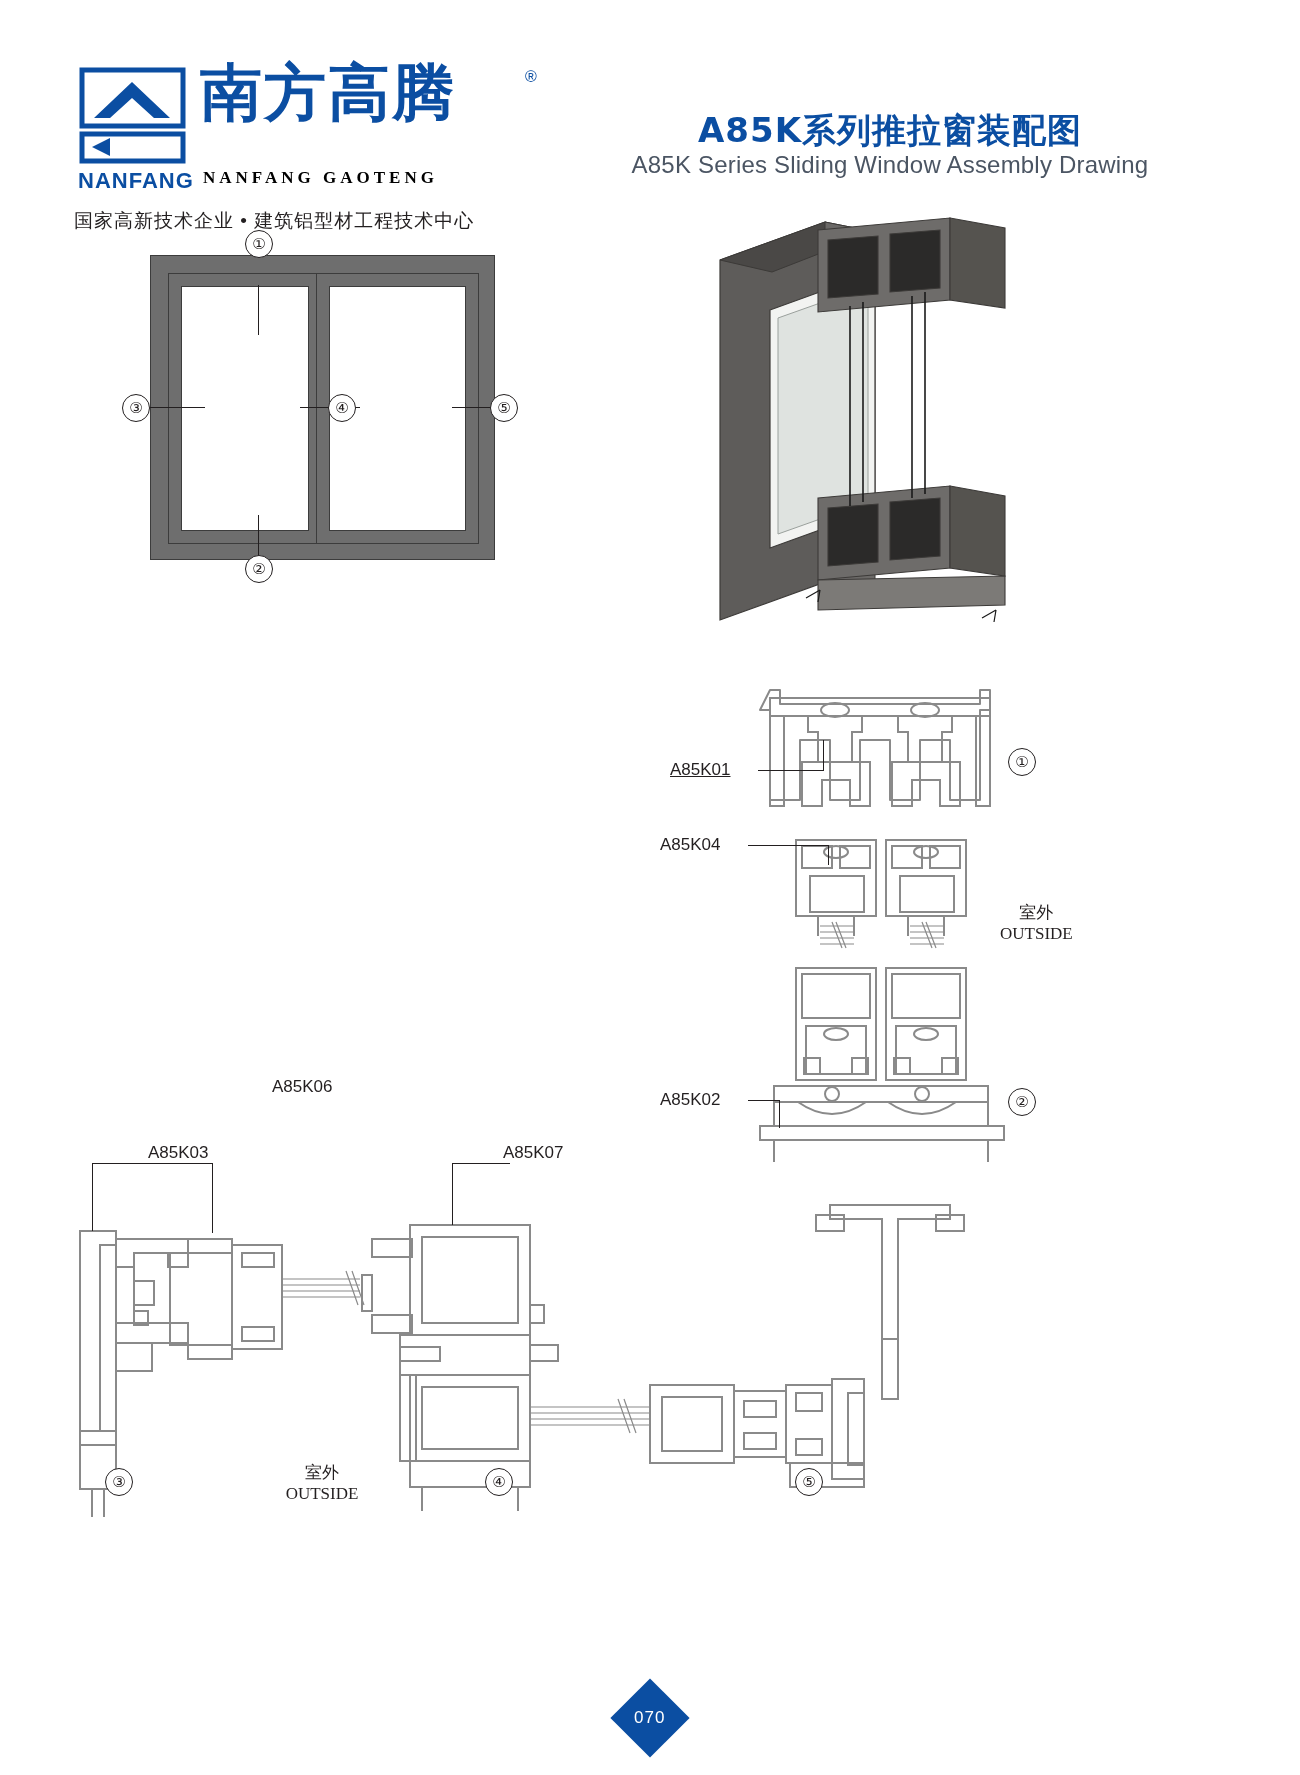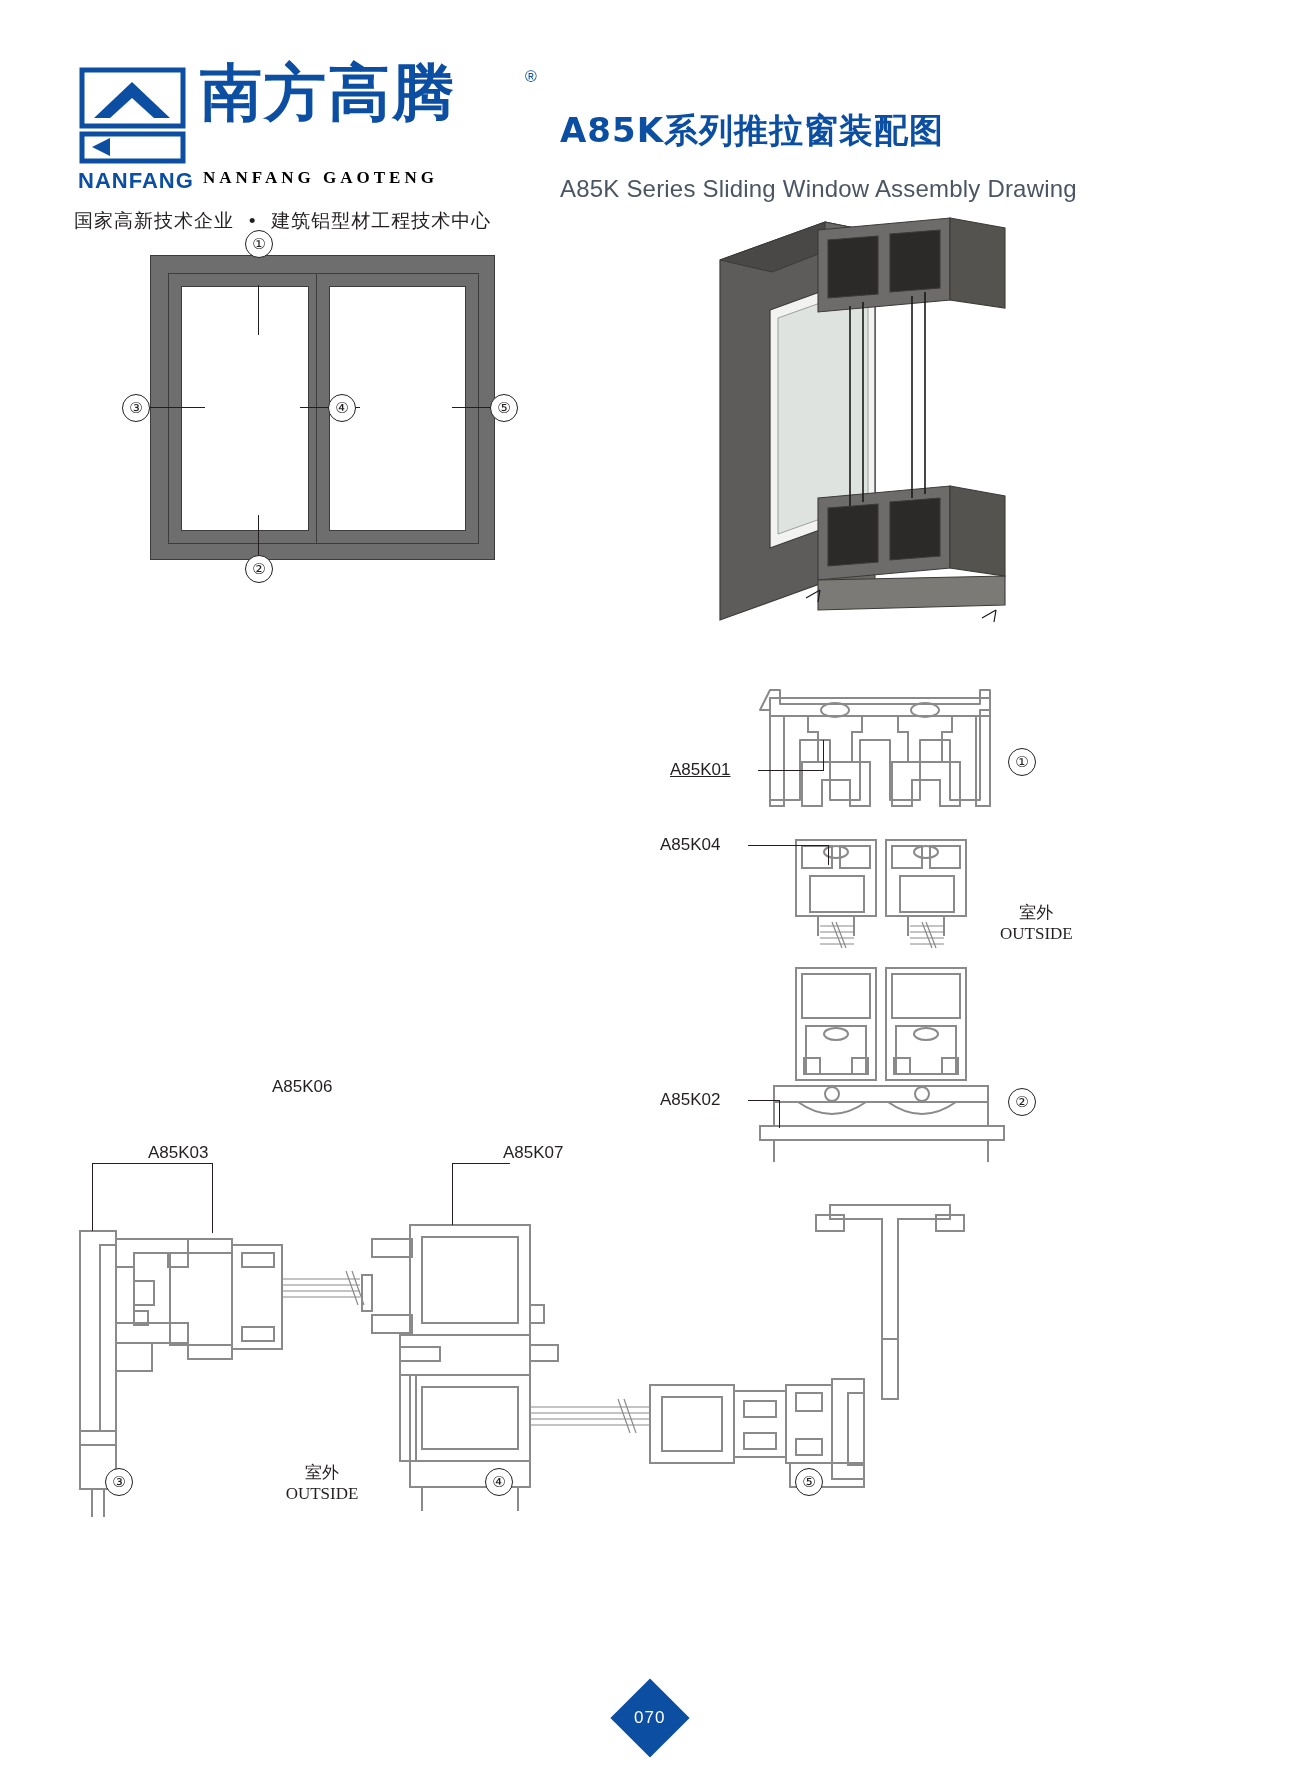--- a/index.html
+++ b/index.html
@@ -20,27 +20,27 @@
   .logo-en-left{
     position:absolute;left:8px;top:108px;font-size:22px;font-weight:bold;color:#0b4ea2;
     letter-spacing:1px;font-family:"Liberation Sans",sans-serif;
   }
   .logo-en-right{
     position:absolute;left:133px;top:108px;font-size:17px;font-weight:bold;color:#000000;
     letter-spacing:4px;font-family:Liberation Serif, serif;
   }
   .logo-sub{
     position:absolute;left:4px;top:148px;font-size:19px;color:#231f20;letter-spacing:1px;
-    font-family:Liberation Mono, monospace;
-  }
-
-  #title-block{left:560px;top:110px;width:660px;text-align:left;}
+    font-family:Liberation Sans, sans-serif;
+  }
+
+  #title-block{left:560px;top:110px;width:660px;text-align:center;}
   .title-cn{font-size:34px;font-weight:bold;color:#0b4ea2;letter-spacing:1px;
     font-family:"DejaVu Sans",sans-serif;line-height:1.2;}
-  .title-en{font-size:24px;color:#4b5563;margin-top:24px;letter-spacing:.2px;
+  .title-en{font-size:24px;color:#4b5563;margin-top:0;letter-spacing:.2px;
     font-family:"Liberation Sans",sans-serif;}
 
   
   .callout{
     width:26px;height:26px;border:1.6px solid #231f20;border-radius:50%;
     display:flex;align-items:center;justify-content:center;font-size:15px;
     background:#fff;font-family:"DejaVu Sans",sans-serif;
   }
   .leader{background:#231f20;}
 

